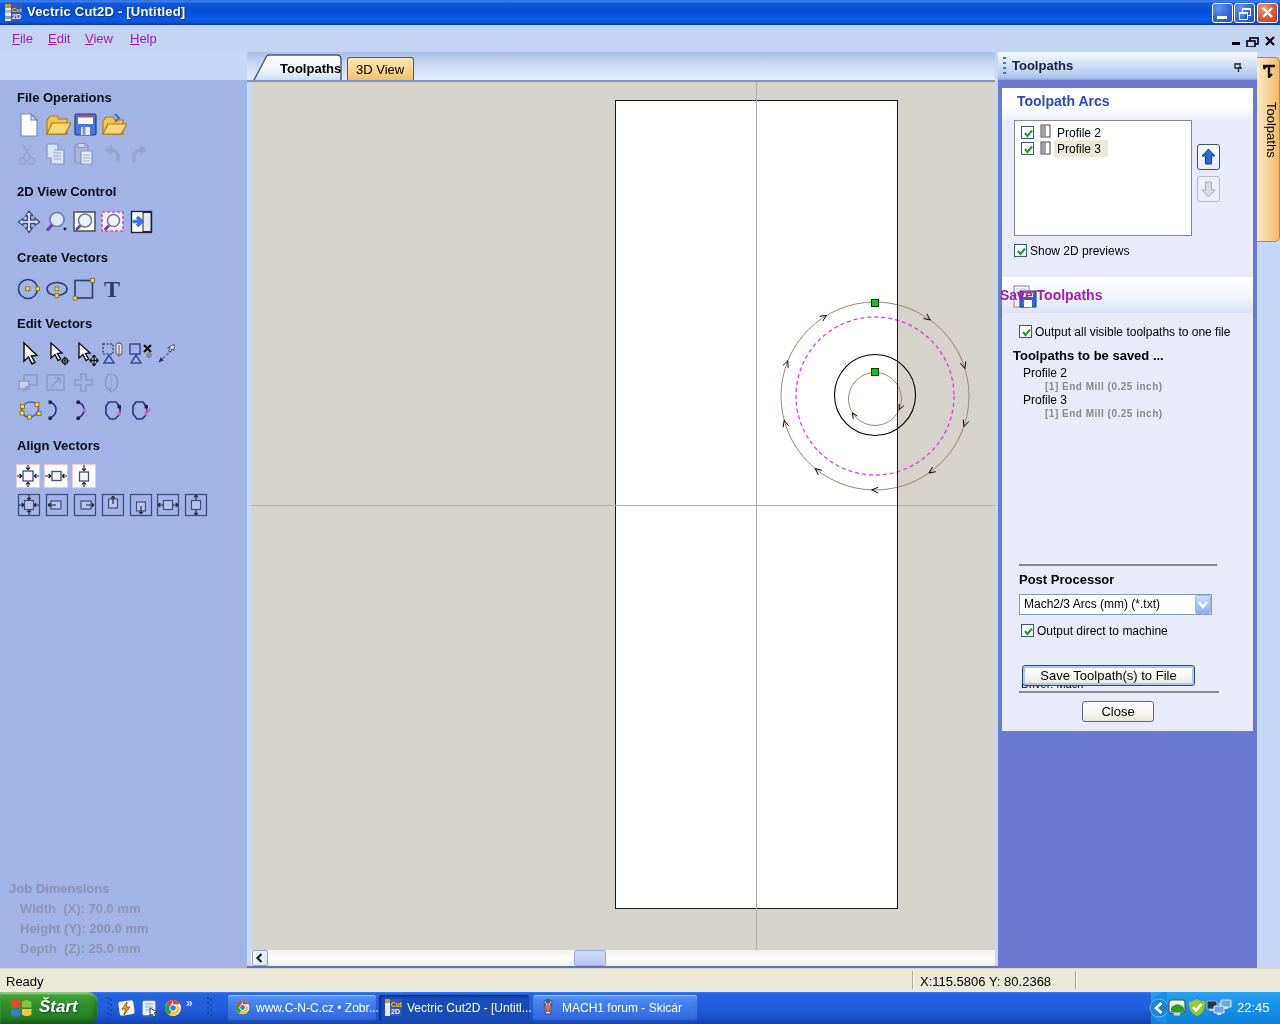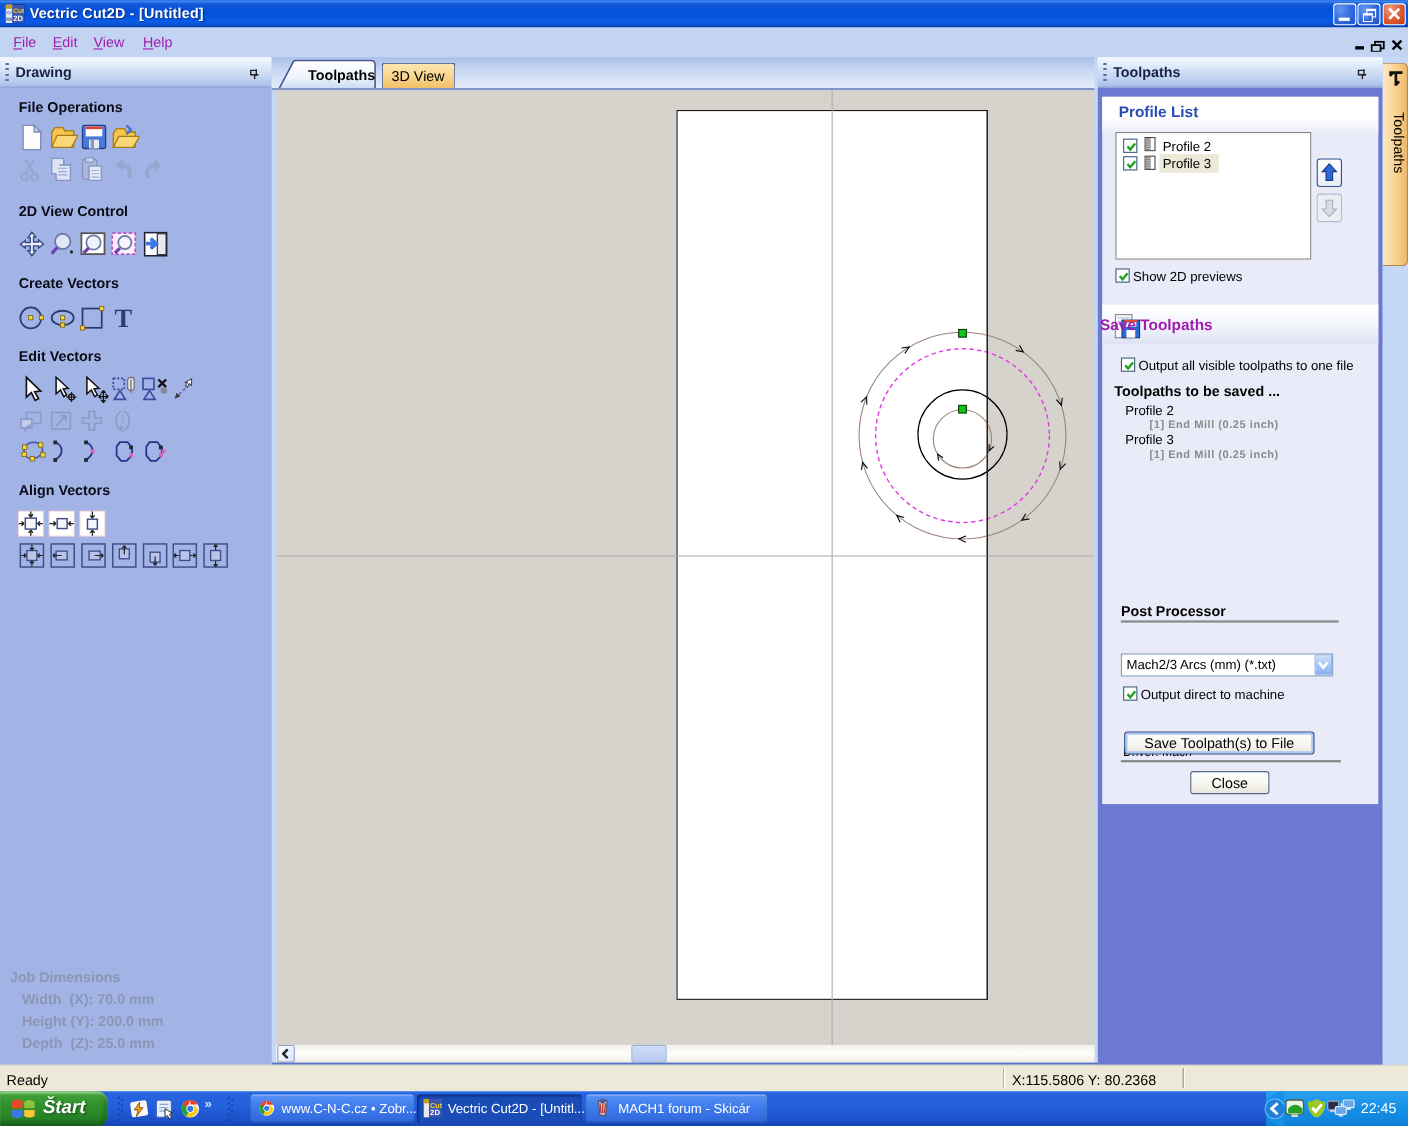--- a/index.html
+++ b/index.html
@@ -146,27 +146,20 @@
   <div class="menuitem" style="left:48px"><u>E</u>dit</div>
   <div class="menuitem" style="left:85px"><u>V</u>iew</div>
   <div class="menuitem" style="left:130px"><u>H</u>elp</div>
   <svg class="abs" style="left:1230px;top:33px" width="48" height="14">
     <rect x="2" y="9" width="8" height="3" fill="#000"></rect>
     <rect x="20" y="5" width="8" height="6" fill="none" stroke="#000" stroke-width="1.6"></rect>
     <rect x="17" y="8" width="8" height="6" fill="#c3d4f3" stroke="#000" stroke-width="1.6"></rect>
     <path d="M36 4 L44 12 M44 4 L36 12" stroke="#000" stroke-width="2.2"></path>
   </svg>
 
-  <div class="abs phead" id="drawhead" style="left:0;width:247px">
-    <span class="grip"></span>
-      <span class="ptitle">Drawing</span>
-    <svg style="position:absolute;right:10px;top:8px" width="11" height="12">
-        <path d="M2 4 h5 v4 h-5 z M7 3 v6 M2 8 h7 M5.5 8 v4" fill="none" stroke="#222" stroke-width="1.3"></path>
-      </svg>
-  </div>
 
   <div class="abs" id="leftpanel"></div>
   <div class="sechead" style="left:17px;top:90px">File Operations</div>
   <div class="sechead" style="left:17px;top:184px">2D View Control</div>
   <div class="sechead" style="left:17px;top:250px">Create Vectors</div>
   <div class="sechead" style="left:17px;top:316px">Edit Vectors</div>
   <div class="sechead" style="left:17px;top:438px">Align Vectors</div>
 
   <svg class="abs" style="left:17px;top:112px" width="24" height="26">
       <path d="M4 2 h10 l6 6 v16 h-16 z" fill="#fdfdff" stroke="#7a8ab8" stroke-width="1.2"></path>
@@ -432,21 +425,21 @@
   <div class="abs phead" id="tpheader">
     <span class="grip"></span>
       <span class="ptitle">Toolpaths</span>
     <svg style="position:absolute;right:13px;top:8px" width="11" height="12">
         <path d="M2 4 h5 v4 h-5 z M7 3 v6 M2 8 h7 M5.5 8 v4" fill="none" stroke="#222" stroke-width="1.3"></path>
       </svg>
   </div>
   <div class="abs" id="dock"></div>
   <div class="abs" id="panelbox"></div>
   <div class="abs" id="tplist-head"></div>
-  <div class="abs" id="tplist-title">Profile List</div>
+  <div class="abs" id="tplist-title">Toolpath Arcs</div>
   <div class="abs" id="listbox"></div>
   <div class="abs cb" style="left:1021px;top:126px">
       <svg width="13" height="13">
         <path d="M3 6 L5.5 9 L10 3.5" stroke="#21a121" stroke-width="2.2" fill="none"></path>
       </svg>
     </div>
   <div class="abs cb" style="left:1021px;top:142px">
       <svg width="13" height="13">
         <path d="M3 6 L5.5 9 L10 3.5" stroke="#21a121" stroke-width="2.2" fill="none"></path>
       </svg>
@@ -493,21 +486,21 @@
       </svg>
     </div>
   <div class="abs" style="left:1035px;top:325px;font-size:12px">Output all visible toolpaths to one file</div>
   <div class="abs" style="left:1013px;top:348px;font-size:13px;font-weight:bold">Toolpaths to be saved ...</div>
   <div class="abs" style="left:1023px;top:366px;font-size:12px">Profile 2</div>
   <div class="abs" style="left:1045px;top:381px;font-size:10px;font-weight:bold;color:#8a8a8a;letter-spacing:0.5px">[1] End Mill (0.25 inch)</div>
   <div class="abs" style="left:1023px;top:393px;font-size:12px">Profile 3</div>
   <div class="abs" style="left:1045px;top:408px;font-size:10px;font-weight:bold;color:#8a8a8a;letter-spacing:0.5px">[1] End Mill (0.25 inch)</div>
 
   <div class="abs sep" style="left:1019px;top:564px;width:198px"></div>
-  <div class="abs" style="left:1019px;top:548px;font-size:13px;font-weight:bold">Post Processor</div>
+  <div class="abs" style="left:1019px;top:572px;font-size:13px;font-weight:bold">Post Processor</div>
   <div class="abs" id="combo"></div>
   <div class="abs" id="combo-text">Mach2/3 Arcs (mm) (*.txt)</div>
   <div class="abs" id="combo-btn"><svg width="14" height="17">
         <path d="M3 6 L7 11 L11 6" fill="none" stroke="#fff" stroke-width="2.4"></path>
       </svg></div>
   <div class="abs cb" style="left:1021px;top:624px">
       <svg width="13" height="13">
         <path d="M3 6 L5.5 9 L10 3.5" stroke="#21a121" stroke-width="2.2" fill="none"></path>
       </svg>
     </div>

